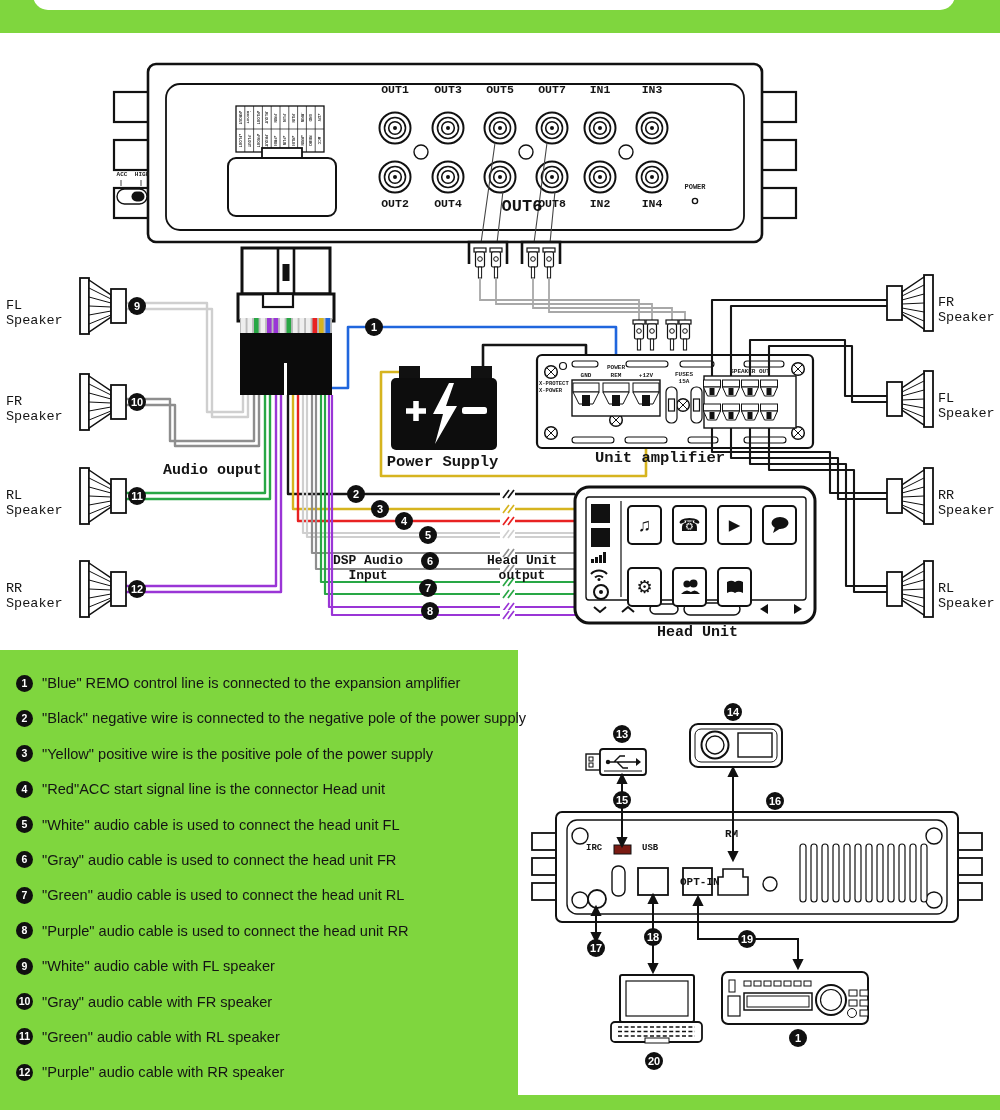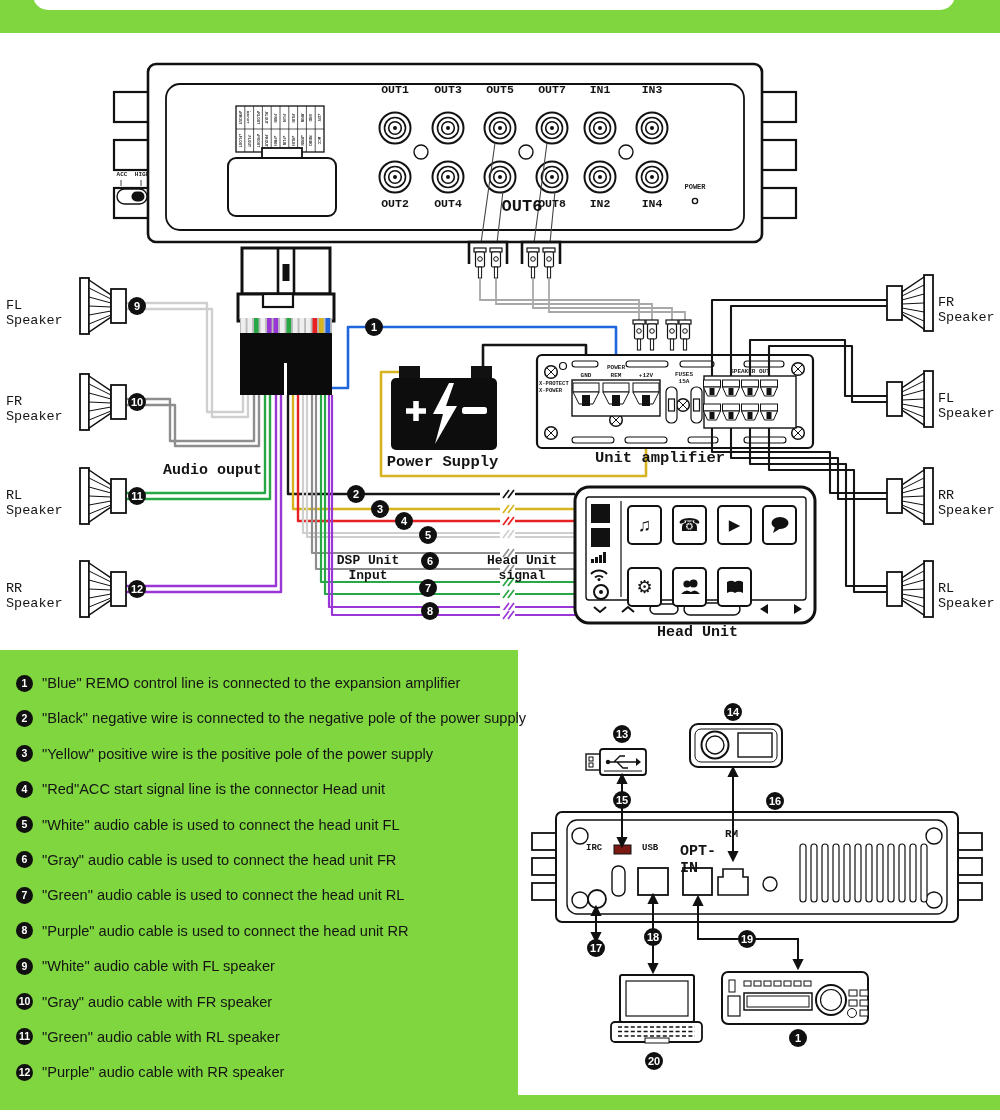--- a/index.html
+++ b/index.html
@@ -498,39 +498,39 @@
   <div class="lbl" style="left:6px;top:489px;width:64px;font-size:13.5px;font-weight:500">RL Speaker</div>
   <div class="lbl" style="left:6px;top:582px;width:64px;font-size:13.5px;font-weight:500">RR Speaker</div>
   <div class="lbl" style="left:938px;top:296px;width:62px;font-size:13.5px;font-weight:500">FR Speaker</div>
   <div class="lbl" style="left:938px;top:392px;width:62px;font-size:13.5px;font-weight:500">FL Speaker</div>
   <div class="lbl" style="left:938px;top:489px;width:62px;font-size:13.5px;font-weight:500">RR Speaker</div>
   <div class="lbl" style="left:938px;top:582px;width:62px;font-size:13.5px;font-weight:500">RL Speaker</div>
 
   <div class="lbl c" style="left:160px;top:463px;width:105px;font-size:15px">Audio ouput</div>
   <div class="lbl c" style="left:385px;top:454px;width:115px;font-size:15.5px">Power Supply</div>
   <div class="lbl c" style="left:590px;top:450px;width:140px;font-size:15.5px">Unit amplifier</div>
-  <div class="lbl c" style="left:328px;top:554px;width:80px;font-size:13px">DSP Unit</div>
+  <div class="lbl c" style="left:328px;top:554px;width:80px;font-size:13px">DSP Audio</div>
   <div class="lbl c" style="left:328px;top:569px;width:80px;font-size:13px">Input</div>
   <div class="lbl c" style="left:482px;top:554px;width:80px;font-size:13px">Head Unit</div>
-  <div class="lbl c" style="left:482px;top:569px;width:80px;font-size:13px">signal</div>
+  <div class="lbl c" style="left:482px;top:569px;width:80px;font-size:13px">output</div>
   <div class="lbl c" style="left:650px;top:625px;width:95px;font-size:15px">Head Unit</div>
 
   <div class="lbl c tiny" style="left:596px;top:365px;width:40px">POWER</div>
   <div class="lbl c tiny" style="left:571px;top:373px;width:30px">GND</div>
   <div class="lbl c tiny" style="left:601px;top:373px;width:30px">REM</div>
   <div class="lbl c tiny" style="left:631px;top:373px;width:30px">+12V</div>
   <div class="lbl tiny" style="left:539px;top:381px;width:34px;font-size:5.5px">X-PROTECT</div>
   <div class="lbl tiny" style="left:539px;top:388px;width:34px;font-size:5.5px">X-POWER</div>
   <div class="lbl c tiny" style="left:668px;top:372px;width:32px">FUSES</div>
   <div class="lbl c tiny" style="left:668px;top:379px;width:32px">15A</div>
   <div class="lbl c tiny" style="left:720px;top:369px;width:60px">SPEAKER OUT</div>
 
   <div class="lbl" style="left:586px;top:844px;width:26px;font-size:9px">IRC</div>
   <div class="lbl" style="left:642px;top:844px;width:28px;font-size:9px">USB</div>
-  <div class="lbl" style="left:680px;top:844px;width:40px;font-size:15px">OPT-IN</div>
+  <div class="lbl" style="left:680px;top:876px;width:40px;font-size:11px">OPT-IN</div>
   <div class="lbl" style="left:725px;top:828px;width:24px;font-size:11px">RM</div>
 
   <div class="hu-sq" style="left:591px;top:504px"></div>
   <div class="hu-sq" style="left:591px;top:528px"></div>
   <div class="bars" style="left:591px;top:552px">
     <i style="height:4px"></i>
       <i style="height:6px"></i>
       <i style="height:8px"></i>
       <i style="height:11px"></i>
   </div>

